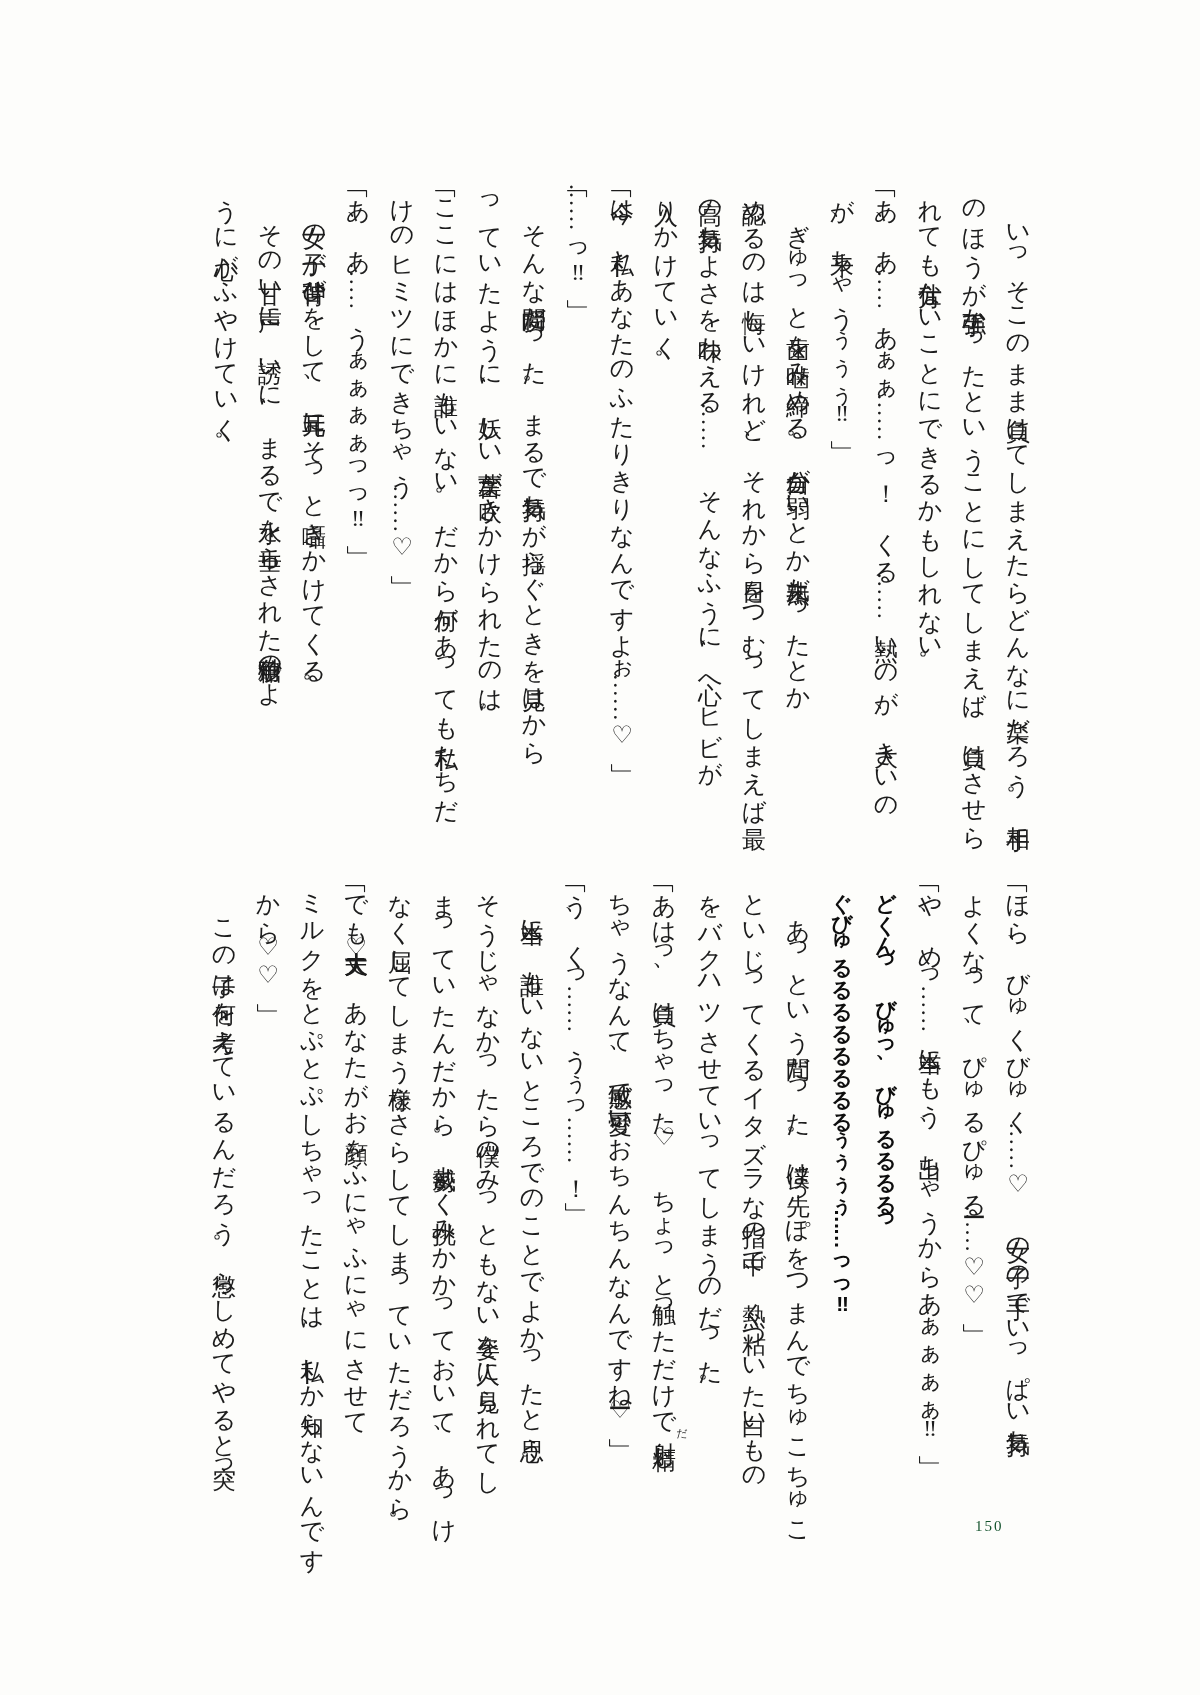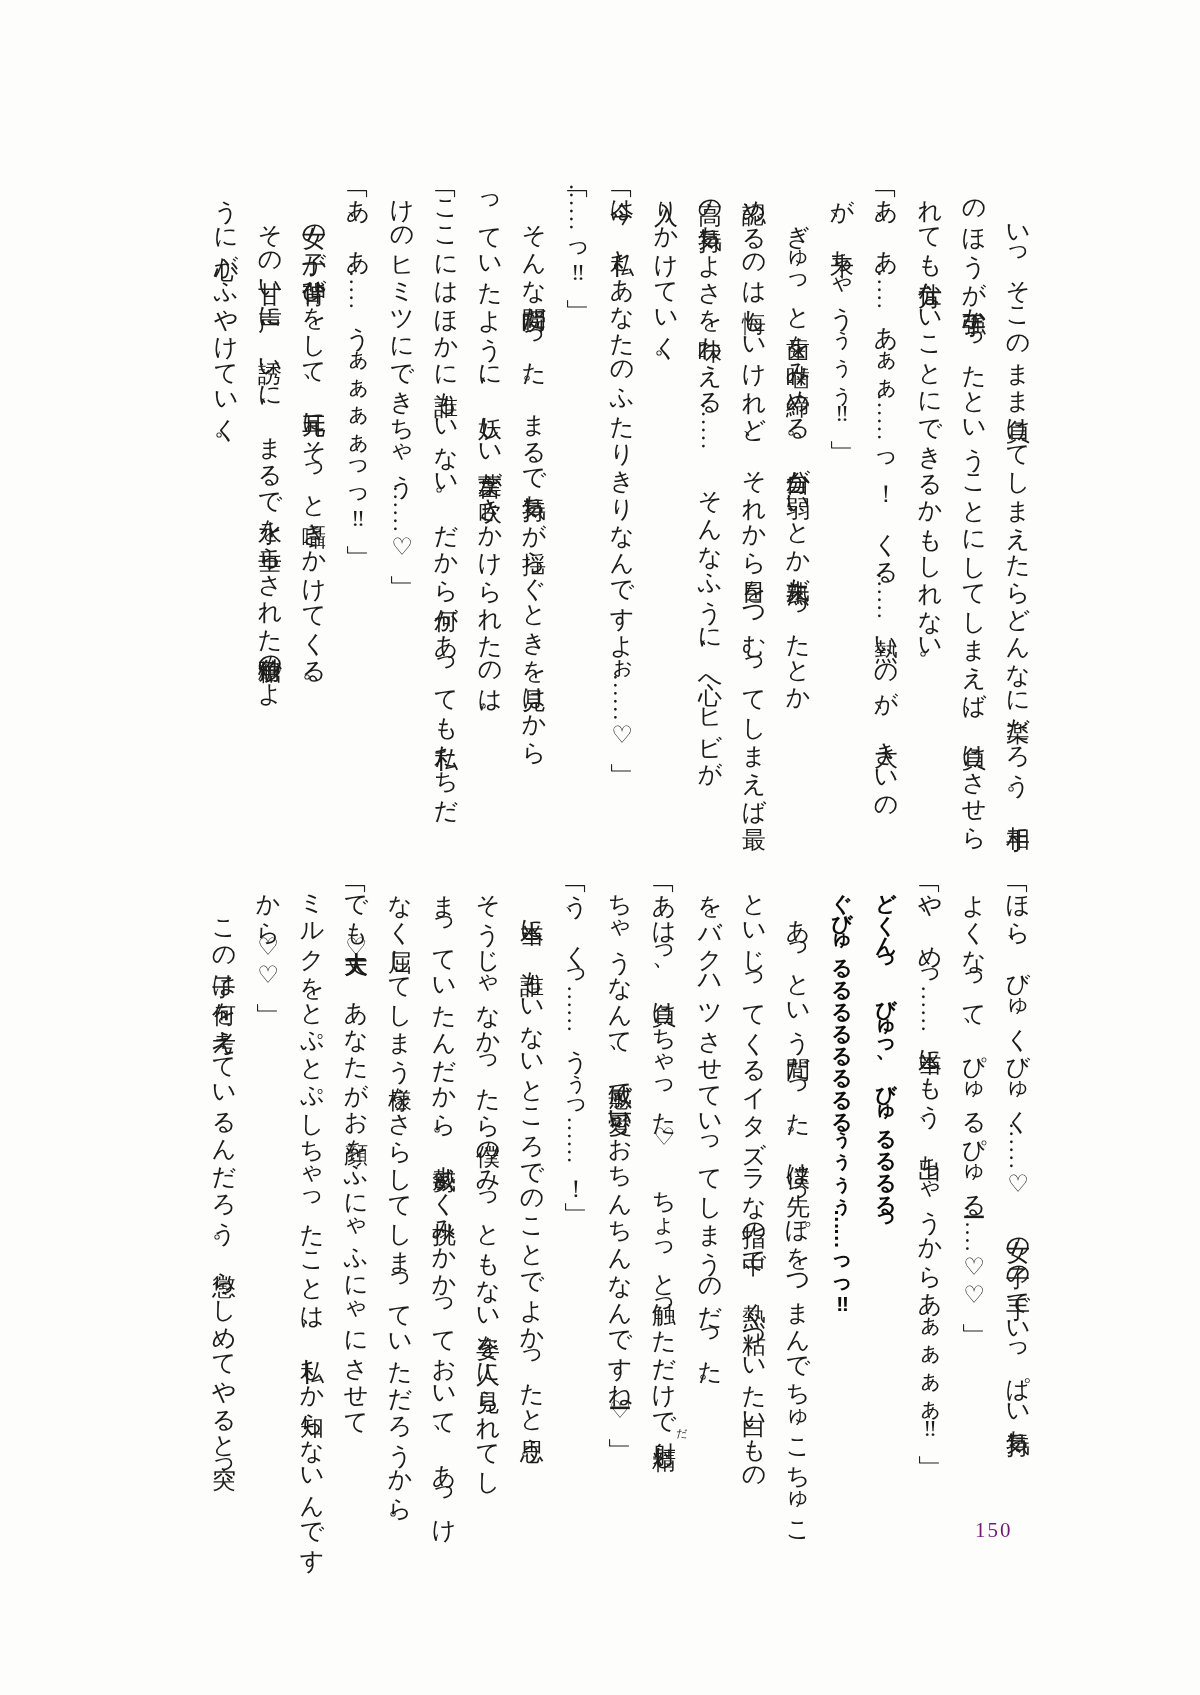--- a/index.html
+++ b/index.html
@@ -45,23 +45,23 @@
   }
   ruby rt {
     font-size: 11px;
     letter-spacing: 0;
     color: #1c1c1c;
   }
   .page-number {
     position: absolute;
     left: 975px;
     top: 1518px;
-    font-size: 21px;
+    font-size: 15px;
     letter-spacing: 2px;
-    color: #701a75;
+    color: #14532d;
   }
 </style>
 </head>
 <body>
 
 <div class="page">
   <div class="tier tier-top">
       <p class="line indent">いっそこのまま負けてしまえたらどんなに楽だろう。相手</p>
       <p class="line">のほうが手強かったということにしてしまえば、負けさせら</p>
       <p class="line">れても仕方ないことにできるかもしれない。</p>

